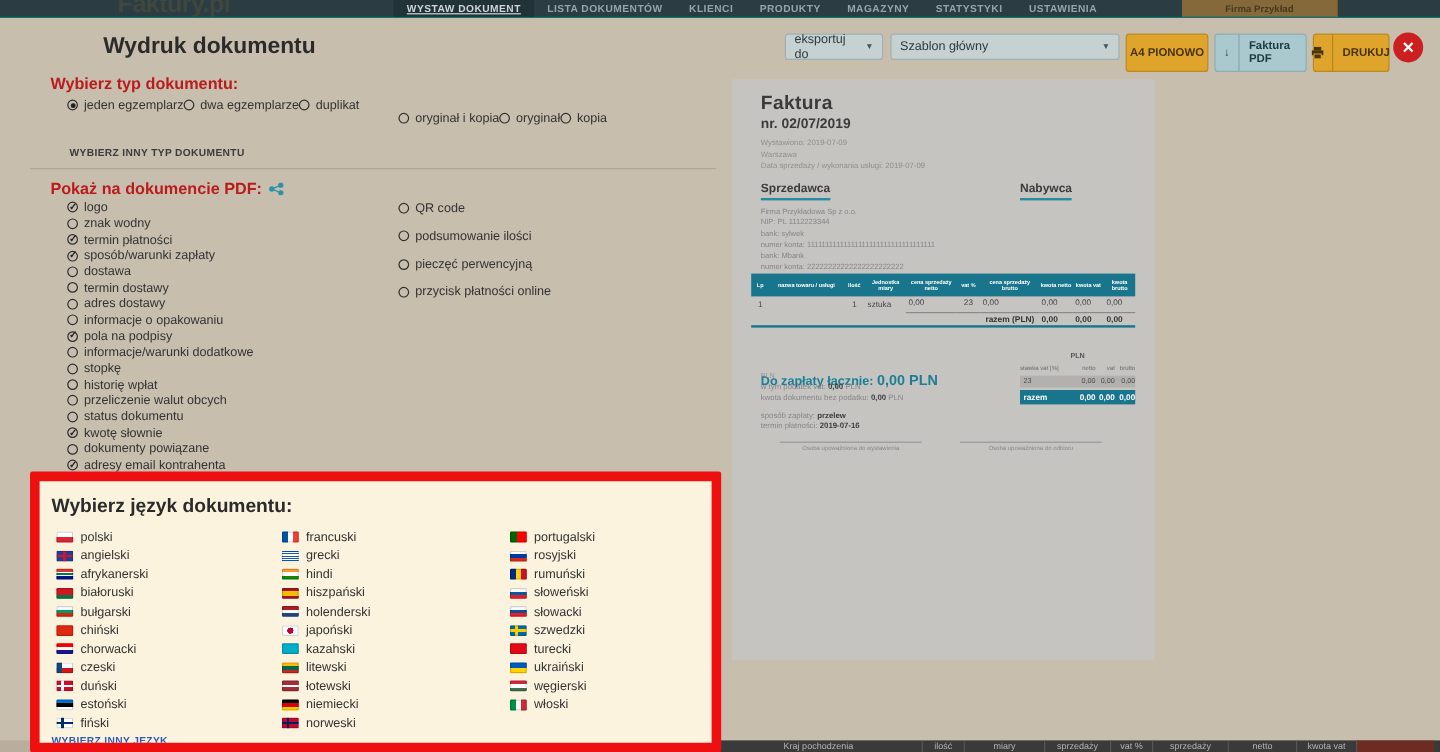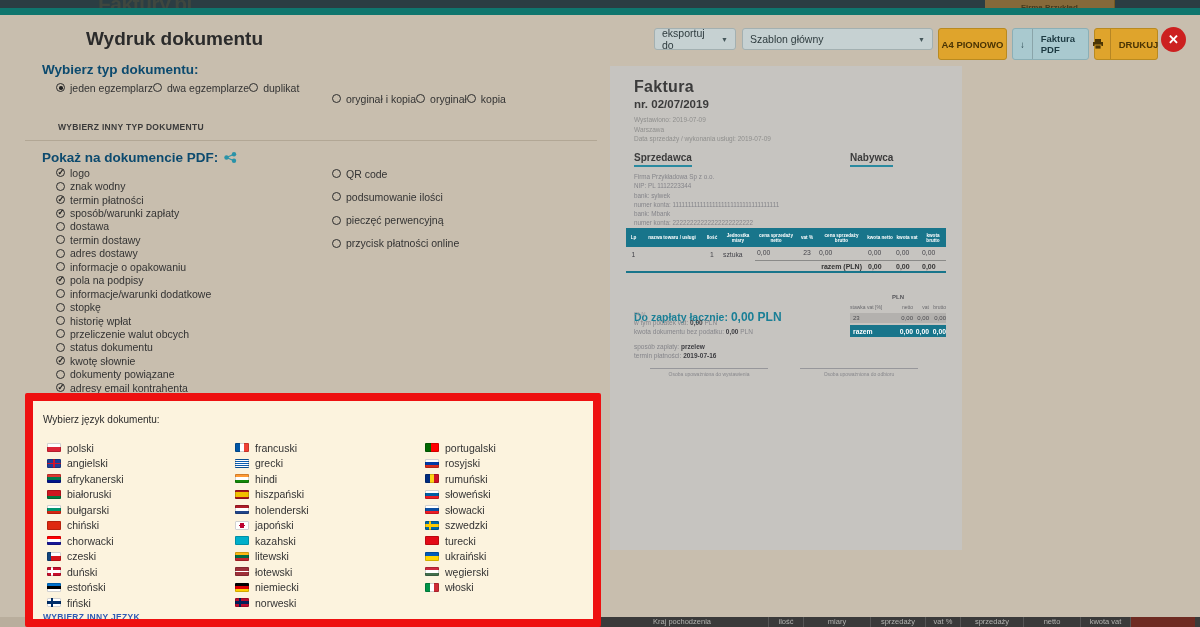--- a/index.html
+++ b/index.html
@@ -7,21 +7,21 @@
   body {
     position: relative;
     font-family: "Liberation Sans", sans-serif;
     background: #c8beae;
     overflow: hidden;
     color: #333;
   }
   .abs { position: absolute; }
 
   
-  .navbar { top:0; left:0; width:1200px; height:15px; background:#2b3d43; border-bottom:7px solid #0f766e; overflow:hidden; z-index:10;padding-left:24px; }
+  .navbar { top:0; left:0; width:1200px; height:15px; background:#2b3d43; border-bottom:1px solid #0f766e; overflow:hidden; z-index:10;padding-left:24px; }
   .logo { left:98px; top:-8px; font-size:21px; font-weight:bold; letter-spacing:-0.5px; color:#3f473f; }
   .nav-items { left:328px; top:0; height:15px; display:flex; }
   .nav-item { font-size:8.5px; font-weight:bold; color:#93a5aa; padding:0 11px; line-height:15px; letter-spacing:.4px; white-space:nowrap; }
   .nav-item.active { background:#223338; color:#ccd5d7; text-decoration:underline; }
   .account-box { left:985px; top:0; width:130px; height:15px; display:flex; background:#8c713c;flex-direction:column; }
   .account-seg { font-size:8px; font-weight:bold; color:#463a1d; line-height:15px; text-align:center; }
   .account-seg.name { flex:1.6; border-right:1px solid #75591f; background:#86693a; }
   .account-seg.out  { flex:1; background:#967a41; }
 
   
@@ -29,36 +29,36 @@
   .toolbar-select { top:28px; height:22px; background:#c6d1d2; border:1px solid #a3b0b1; border-radius:3px; font-size:10.5px; color:#2e3b3e; display:flex; align-items:center; padding:0 7px; justify-content:space-between; }
   .tb-caret { font-size:7px; color:#44565a; margin-left:6px; }
   .tb-btn { top:28px; height:32px; border-radius:3px; display:flex; align-items:center; justify-content:center; font-size:9.5px; font-weight:bold; }
   .tb-yellow { background:#dfa42c; color:#4a3404; border:1px solid #b98a20; }
   .tb-blue   { background:#a9c9cf; color:#1d3a42; border:1px solid #8bafb6; }
   .tb-icon-seg { display:flex; align-items:center; justify-content:center; padding:0 7px; align-self:stretch; border-right:1px solid rgba(0,0,0,.18); }
   .tb-label-seg { padding:0 8px; }
   .close-btn { left:1161px; top:27px; width:25px; height:25px; border-radius:50%; background:#cc2020; color:#fff; font-size:13px; font-weight:bold; display:flex; align-items:center; justify-content:center; z-index:11; }
 
   
-  .section-heading { font-size:13.5px; font-weight:bold; color:#0c4a6e; display:flex; align-items:center; gap:6px; }
+  .section-heading { font-size:13.5px; font-weight:bold; color:#b91c1c; display:flex; align-items:center; gap:6px; }
   .opt-row { display:flex; align-items:center; gap:5px; white-space:nowrap; }
   .opt-label { font-size:10.5px; color:#333; }
   .rad, .cbx { width:9px; height:9px; border:1.2px solid #2e2e2e; border-radius:50%; position:relative; flex:none; background:transparent; }
   .rad.on::after { content:""; position:absolute; left:2px; top:2px; width:3.5px; height:3.5px; border-radius:50%; background:#222; }
   .cbx.on::after { content:"✓"; position:absolute; left:0.5px; top:-2.5px; font-size:8.5px; font-weight:bold; color:#222; }
   .radio-col { display:flex; flex-direction:row; }
   .radio-col .opt-row { height:15.3px; }
   .small-link { font-size:8.5px; font-weight:bold; color:#3b3b3b; letter-spacing:.3px; }
   .divider { border-top:1px solid #b2a795; }
   .cbx-col1 .opt-row { height:13.45px; }
   .cbx-col2 .opt-row { height:13px; margin-bottom:10.3px; }
 
   
   .lang-box { left:25px; top:393px; width:576px; height:234px; border:8px solid #ee1010; border-radius:2px; background:#fcf3de; z-index:6; overflow:hidden; }
-  .lang-heading { left:10px; top:13px; font-size:10px; font-weight:normal; color:#2b2b2b; }
+  .lang-heading { left:10px; top:13px; font-size:16px; font-weight:bold; color:#2b2b2b; }
   .lang-col { top:39px; display:flex; flex-direction:column; }
   .lang-row { display:flex; align-items:center; gap:6px; height:15.5px; white-space:nowrap; }
   .flag { width:14px; height:9px; flex:none; box-shadow: inset 0 0 0 1px rgba(0,0,0,.18); border-radius:1px; }
   .lang-label { font-size:10.5px; color:#333; }
   .lang-more { left:10px; top:211px; font-size:8.5px; font-weight:bold; color:#2f5bb5; text-decoration:underline; letter-spacing:.3px; }
 
   
   .invoice { left:610px; top:66px; width:352px; height:484px; background:#c6c4c0; z-index:1; }
   .inv-title { left:24px; top:12px; font-size:16px; font-weight:bold; color:#3b3b3b; letter-spacing:.3px; }
   .inv-number { left:24px; top:32px; font-size:11.5px; font-weight:bold; color:#3b3b3b; }
@@ -105,20 +105,29 @@
     <div class="bg-cell" style="width: 55px;">sprzedaży</div>
     <div class="bg-cell" style="width: 35px;">vat %</div>
     <div class="bg-cell" style="width: 63px;">sprzedaży</div>
     <div class="bg-cell" style="width: 57px;">netto</div>
     <div class="bg-cell" style="width: 50px;">kwota vat</div>
     <div class="bg-cell red" style="width: 65px;"></div>
   </div>
 
 <div class="abs navbar">
   <div class="abs logo">Faktury.pl</div>
+  <div class="abs nav-items">
+      <div class="nav-item active">WYSTAW DOKUMENT</div>
+      <div class="nav-item">LISTA DOKUMENTÓW</div>
+      <div class="nav-item">KLIENCI</div>
+      <div class="nav-item">PRODUKTY</div>
+      <div class="nav-item">MAGAZYNY</div>
+      <div class="nav-item">STATYSTYKI</div>
+      <div class="nav-item">USTAWIENIA</div>
+    </div>
   <div class="abs account-box">
     <div class="account-seg name">Firma Przykład</div>
     <div class="account-seg out">wyloguj</div>
   </div>
 </div>
 
 <div>
 
   <div class="abs dlg-title">Wydruk dokumentu</div>
 

